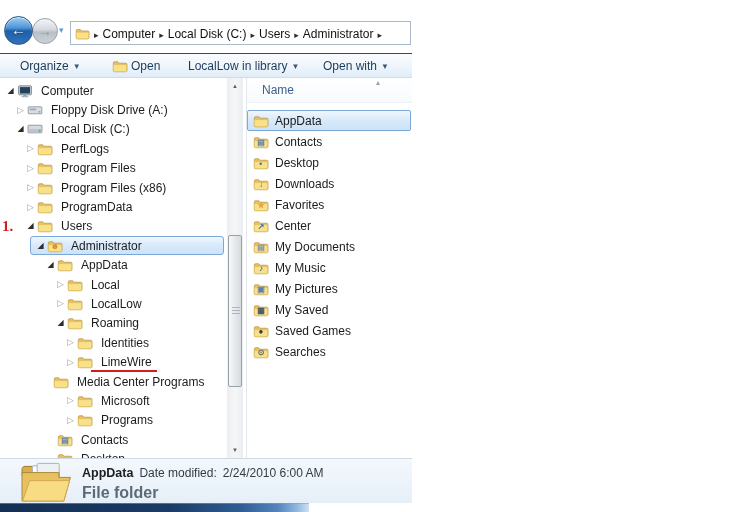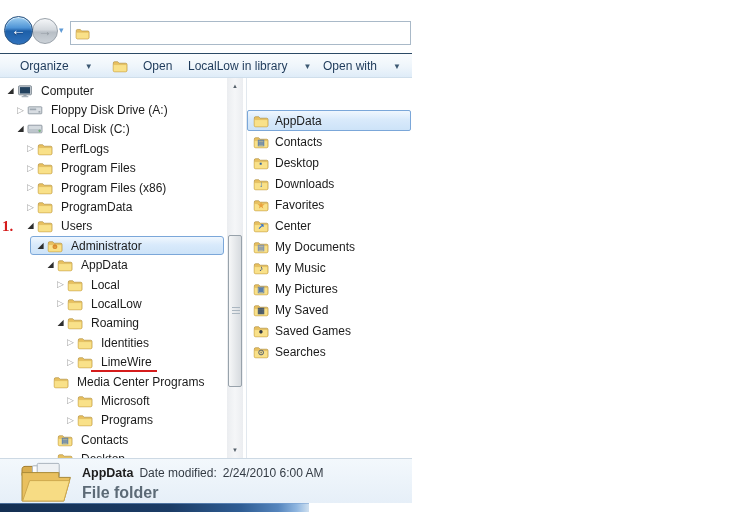--- a/index.html
+++ b/index.html
@@ -24,21 +24,21 @@
   .addressbar{position:absolute;left:70px;top:7px;width:341px;height:24px;background:#fff;
         border:1px solid #a9b9c8;box-sizing:border-box;display:flex;align-items:center;overflow:hidden;}
   .addricon{flex:0 0 15px;margin-left:4px;height:15px;}
   .crumb-sep{font-size:9px;color:#2a2a2a;margin:0 4px;}
   .crumb{font-size:12px;color:#111;white-space:nowrap;}
 
   
   .toolbar{position:absolute;left:0;top:53px;width:412px;height:25px;box-sizing:border-box;
         background:linear-gradient(180deg,#fafcfe 0%,#eef5fb 55%,#dfecf8 100%);
         border-top:1px solid #2c4a66;border-bottom:1px solid #cfdeeb;}
-  .tbtn{position:absolute;top:3px;height:18px;display:flex;align-items:center;gap:15px;
+  .tbtn{position:absolute;top:3px;height:18px;display:flex;align-items:center;gap:3px;
         font-size:12px;color:#1e3a5a;white-space:nowrap;}
   .tchev{font-size:8px;color:#3c5872;margin-left:1px;}
 
   
   .main{position:absolute;left:0;top:78px;width:412px;height:380px;background:#fff;overflow:hidden;}
   .treepane{position:absolute;left:0;top:0;width:226px;height:380px;overflow:hidden;}
   .treerows{position:absolute;left:0;top:3px;right:0;}
   .trow{position:relative;display:flex;align-items:center;height:19.4px;font-size:12px;color:#1b1b1b;}
   .inner{display:flex;align-items:center;flex:1;height:19px;box-sizing:border-box;
         border:1px solid transparent;border-radius:3px;padding-left:3px;margin-left:-4px;margin-right:2px;}
@@ -106,20 +106,21 @@
       </div>
       <div class="navbtn fwd">
         <span class="arrow">→</span>
       </div>
       <span class="navdrop">▾</span>
       <div class="addressbar">
         <span class="addricon"><svg width="15" height="15" viewBox="0 0 16 16">
               <path d="M1.3 5c0-.8.5-1.3 1.3-1.3h3.1l1.4 1.5h6.6c.8 0 1.3.5 1.3 1.3v5.9c0 .8-.5 1.3-1.3 1.3H2.6c-.8 0-1.3-.5-1.3-1.3z" fill="#e9c05f" stroke="#a98a38" stroke-width="0.6"></path>
               <path d="M1.3 6.6h13.4v5.8c0 .8-.5 1.3-1.3 1.3H2.6c-.8 0-1.3-.5-1.3-1.3z" fill="#f9e189" stroke="#d8b256" stroke-width="0.5"></path>
             </svg></span>
+        <span id="breadcrumb"><span class="crumb-sep">▸</span><span class="crumb">Computer</span><span class="crumb-sep">▸</span><span class="crumb">Local Disk (C:)</span><span class="crumb-sep">▸</span><span class="crumb">Users</span><span class="crumb-sep">▸</span><span class="crumb">Administrator</span><span class="crumb-sep">▸</span></span>
       </div>
     </div>
 
     <div class="toolbar">
       <div class="tbtn" style="left:20px">
         <span>Organize</span>
         <span class="tchev">▼</span>
       </div>
       <div class="tbtn" style="left:112px">
         <span class="ticon" id="openicon">
@@ -396,20 +397,24 @@
       <div class="vscroll">
         <div class="sbtn up">▲</div>
         <div class="sthumb">
           <div class="sgrip"></div>
         </div>
         <div class="sbtn down">▼</div>
       </div>
       <div class="panesep"></div>
 
       <div class="filepane">
+        <div class="colheader">
+          <span class="ht">Name</span>
+          <span class="sortglyph">▴</span>
+        </div>
         <div class="listrows" id="listrows">
             <div class="lrow selected">
               <span class="ticon">
                 <svg width="16" height="16" viewBox="0 0 16 16">
                   <path d="M1.3 5c0-.8.5-1.3 1.3-1.3h3.1l1.4 1.5h6.6c.8 0 1.3.5 1.3 1.3v5.9c0 .8-.5 1.3-1.3 1.3H2.6c-.8 0-1.3-.5-1.3-1.3z" fill="#e9c05f" stroke="#a98a38" stroke-width="0.6"></path>
                   <path d="M1.3 6.6h13.4v5.8c0 .8-.5 1.3-1.3 1.3H2.6c-.8 0-1.3-.5-1.3-1.3z" fill="#f9e189" stroke="#d8b256" stroke-width="0.5"></path>
                 </svg>
               </span>
               <span class="llabel">AppData</span>
             </div>

